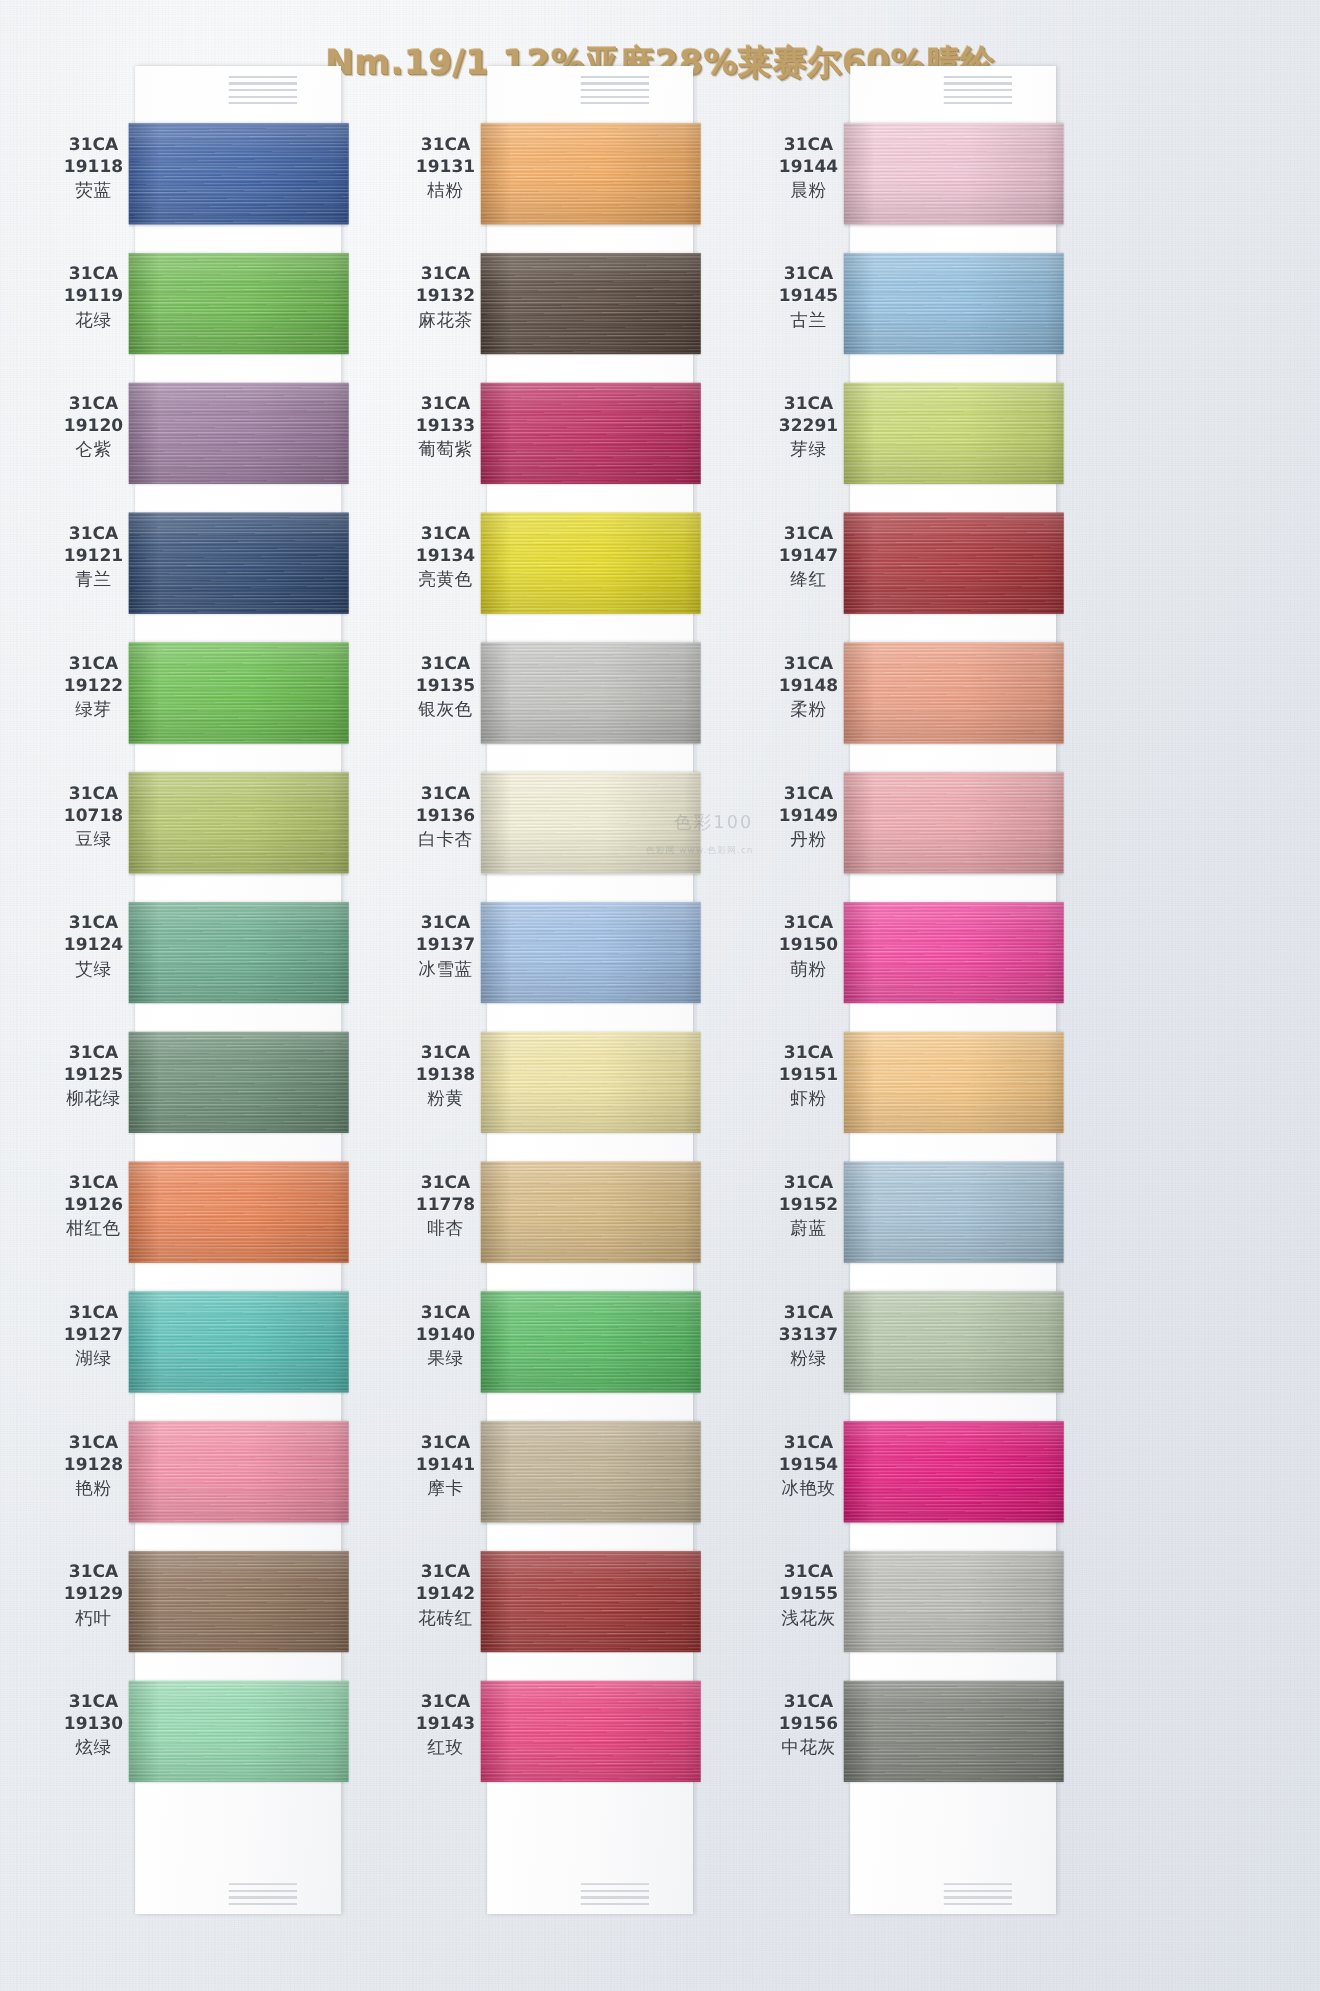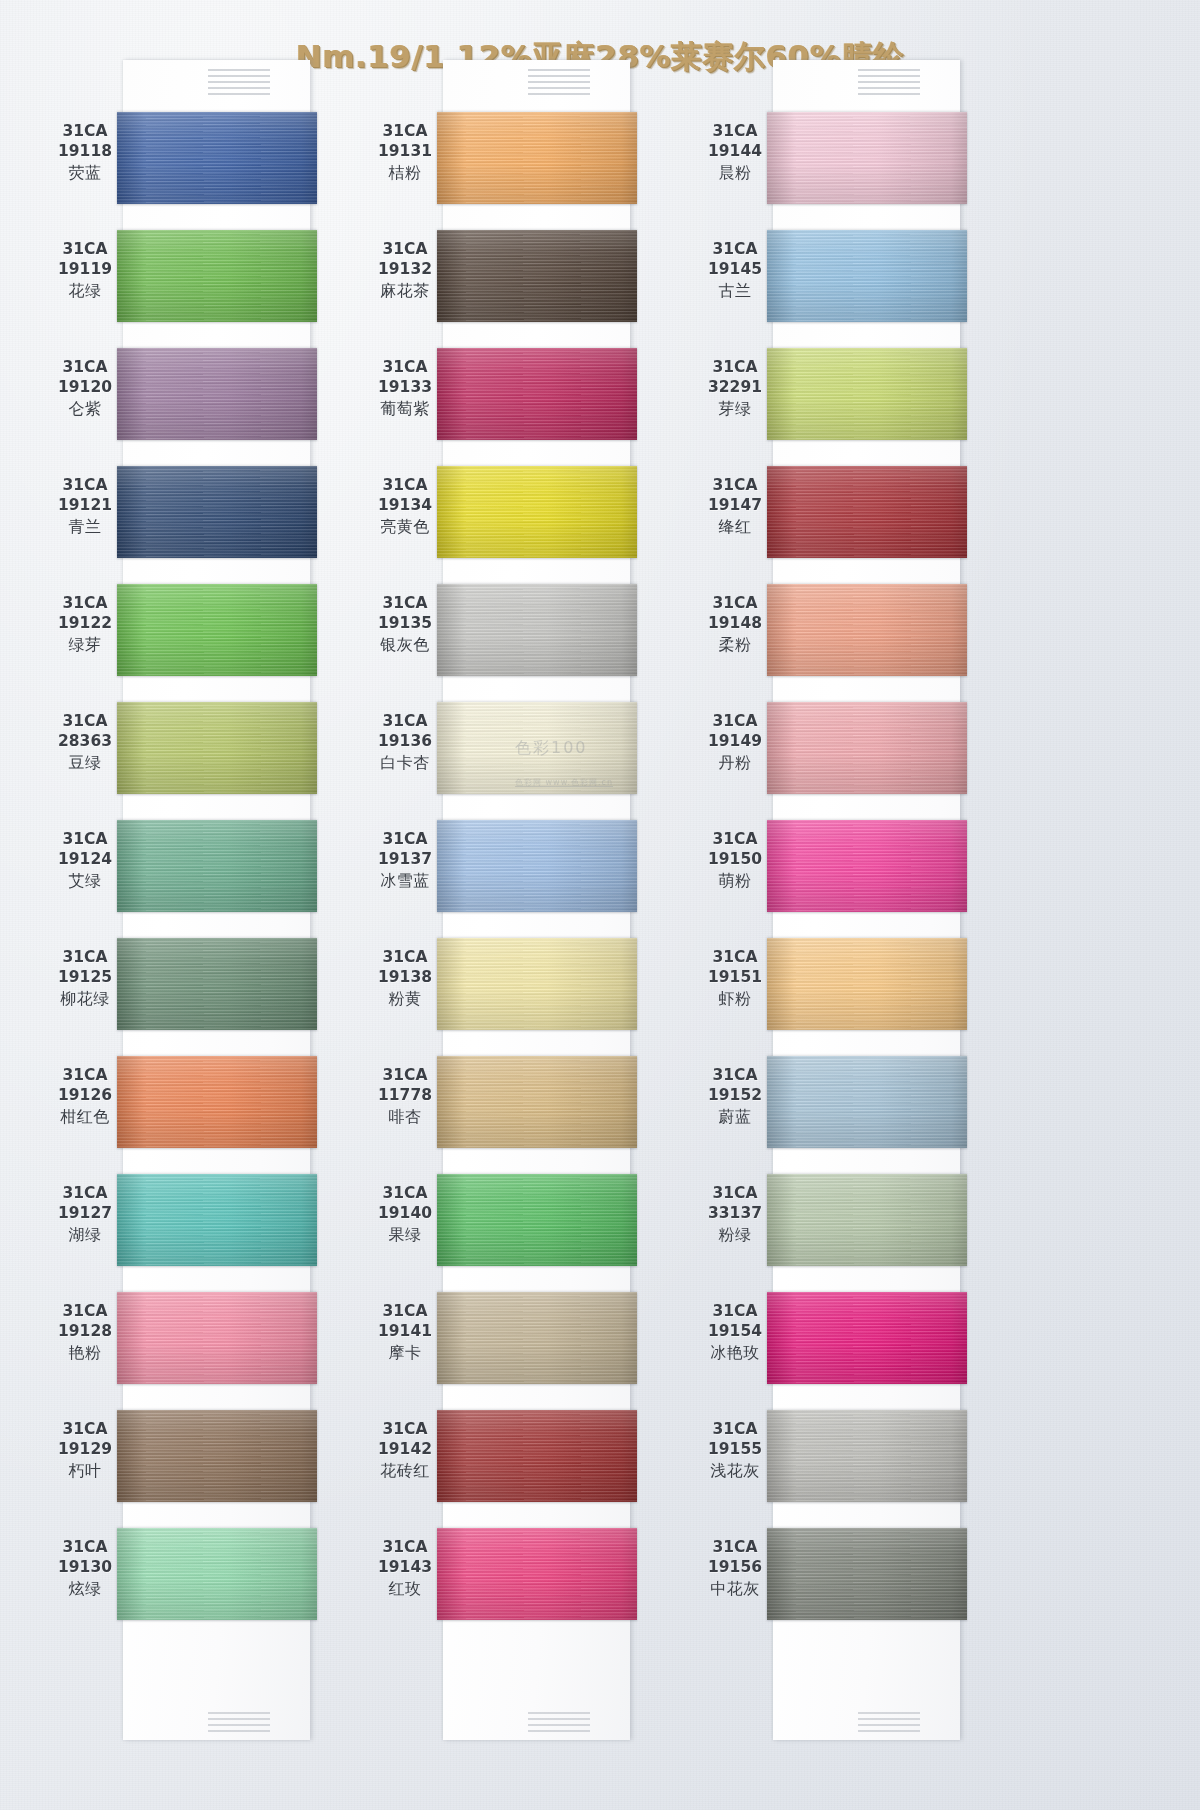--- a/index.html
+++ b/index.html
@@ -172,34 +172,33 @@
       rgba(255,255,255,0.05) 25%,
       rgba(0,0,0,0.00) 55%,
       rgba(0,0,0,0.10) 100%);
   }
 
   
   #watermark {
     position:absolute;
     left:515px; top:738px;
     width:170px;
-    text-align:left;
+    text-align:right;
     color:rgba(120,126,138,0.30);
     font-size:16px;
     font-family:"DejaVu Sans", sans-serif;
     letter-spacing:2px;
     pointer-events:none;
   }
   #watermark .wm-sub {
     display:block;
     font-size:8px;
     letter-spacing:1px;
-    margin-top:18px;
+    margin-top:8px;
     color:rgba(120,126,138,0.26);
-    text-decoration:underline;
   }
 </style>
 </head>
 <body>
 
 <div id="page"></div>
 <div id="grain"></div>
 
 <div id="title">Nm.19/1  12%亚麻28%莱赛尔60%腈纶</div>
 
@@ -276,21 +275,21 @@
           <div class="fibers"></div>
           <div class="fibers2"></div>
           <div class="shade"></div>
           <div class="gloss"></div>
         </div>
       </div>
     </div>
     <div class="row" style="top: 630px;">
       <div class="labels">
         <div class="lbl-brand">31CA</div>
-        <div class="lbl-code">28363</div>
+        <div class="lbl-code">10718</div>
         <div class="lbl-name">豆绿</div>
       </div>
       <div class="swatch-wrap">
         <div class="swatch" style="background: rgb(184, 201, 106);">
           <div class="fibers"></div>
           <div class="fibers2"></div>
           <div class="shade"></div>
           <div class="gloss"></div>
         </div>
       </div>

